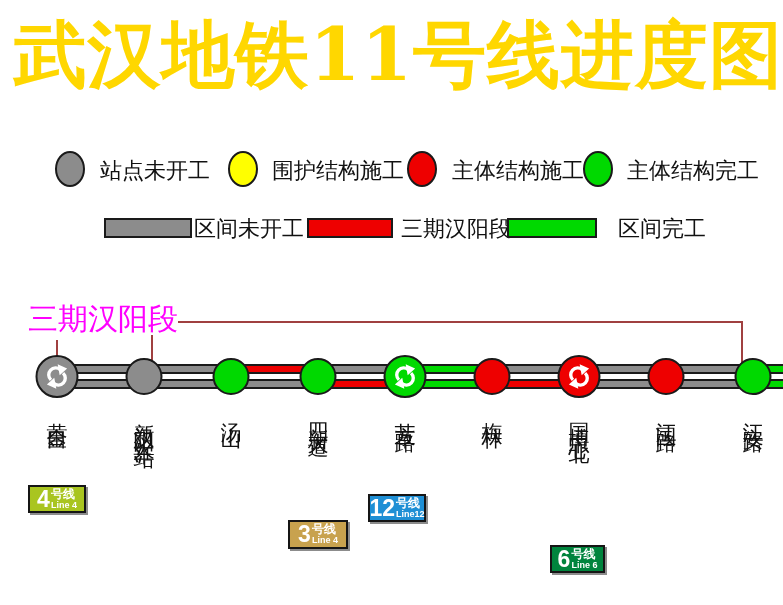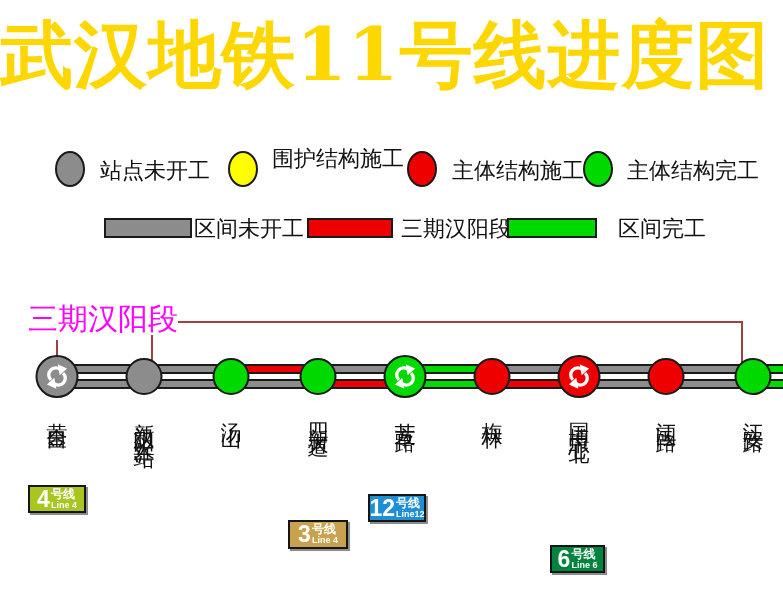--- a/index.html
+++ b/index.html
@@ -1,20 +1,20 @@
 <!DOCTYPE html>
 <html><head>
 <meta charset="utf-8">
 <style>
   html,body{margin:0;padding:0;background:#fff;}
   .canvas{position:relative;width:783px;height:605px;background:#ffffff;overflow:hidden;
           font-family:"Liberation Serif","DejaVu Serif",serif;}
 
   
-  .title{position:absolute;top:14px;left:0;width:100%;text-align:left;
+  .title{position:absolute;top:14px;left:0;width:100%;text-align:right;
          font-family:"DejaVu Serif","Liberation Serif",serif;
          font-weight:bold;font-size:73px;line-height:1.1;color:#FFD700;
          letter-spacing:1px;white-space:nowrap;}
 
   
   .lg-circle{position:absolute;width:30px;height:36px;border:2px solid #1a1a1a;
              border-radius:50%;box-sizing:border-box;}
   .lg-label{position:absolute;font-size:22px;color:#111;white-space:nowrap;}
   .lg-bar{position:absolute;height:20px;border:2px solid #1a1a1a;box-sizing:border-box;}
 
@@ -65,21 +65,21 @@
 
 <div class="canvas">
 
   <div class="title">武汉地铁11号线进度图</div>
 
   <div>
     <span class="lg-circle" style="left:55px;top:151px" data-status="gray"></span>
     <span class="lg-label" style="left:100px;top:156px">站点未开工</span>
 
     <span class="lg-circle" style="left:228px;top:151px" data-status="yellow"></span>
-    <span class="lg-label" style="left:272px;top:144px">围护结构施工</span>
+    <span class="lg-label" style="left:272px;top:156px">围护结构施工</span>
 
     <span class="lg-circle" style="left:407px;top:151px" data-status="red"></span>
     <span class="lg-label" style="left:452px;top:156px">主体结构施工</span>
 
     <span class="lg-circle" style="left:583px;top:151px" data-status="green"></span>
     <span class="lg-label" style="left:627px;top:156px">主体结构完工</span>
   </div>
 
   <div>
     <span class="lg-bar" style="left:104px;top:218px;width:88px" data-status="gray"></span>

